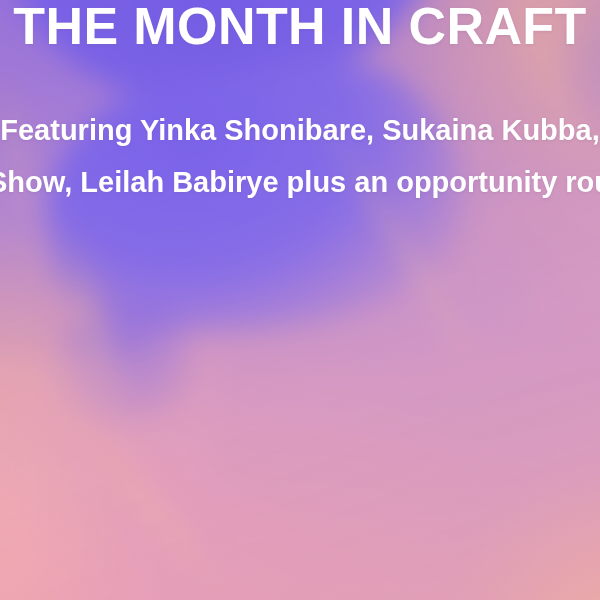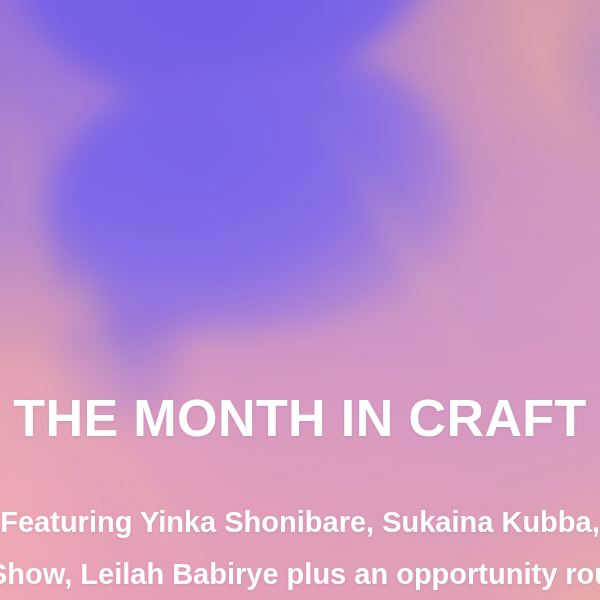--- a/index.html
+++ b/index.html
@@ -134,21 +134,21 @@
     background: linear-gradient(200deg, rgba(196,162,226,0.18) 0%, rgba(232,176,192,0.14) 100%);
     mix-blend-mode: screen;
   }
 
   
   .text-layer {
     position: absolute;
     inset: 0;
     display: flex;
     flex-direction: column;
-    justify-content: flex-end;
+    justify-content: flex-start;
     align-items: center;
   }
 
   .headline {
     color: #ffffff;
     font-size: 52px;
     font-weight: bold;
     letter-spacing: 0.4px;
     line-height: 1.0;
     white-space: nowrap;

